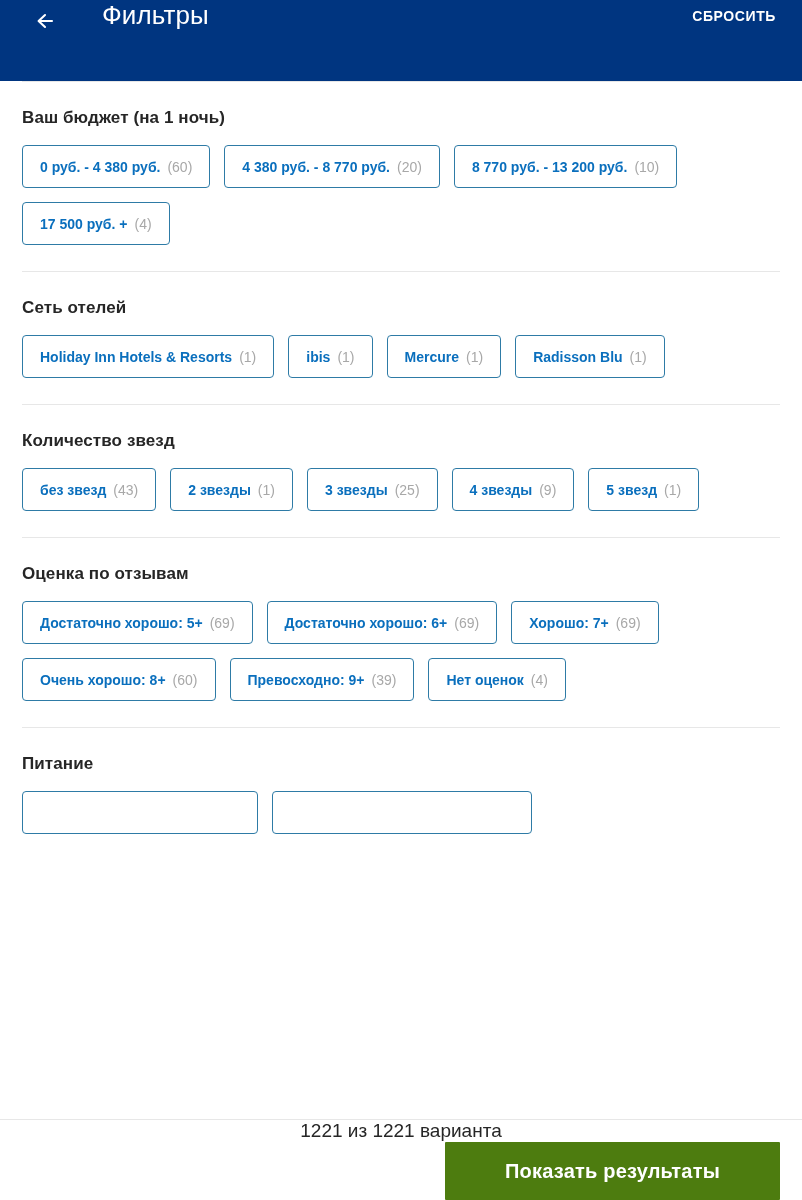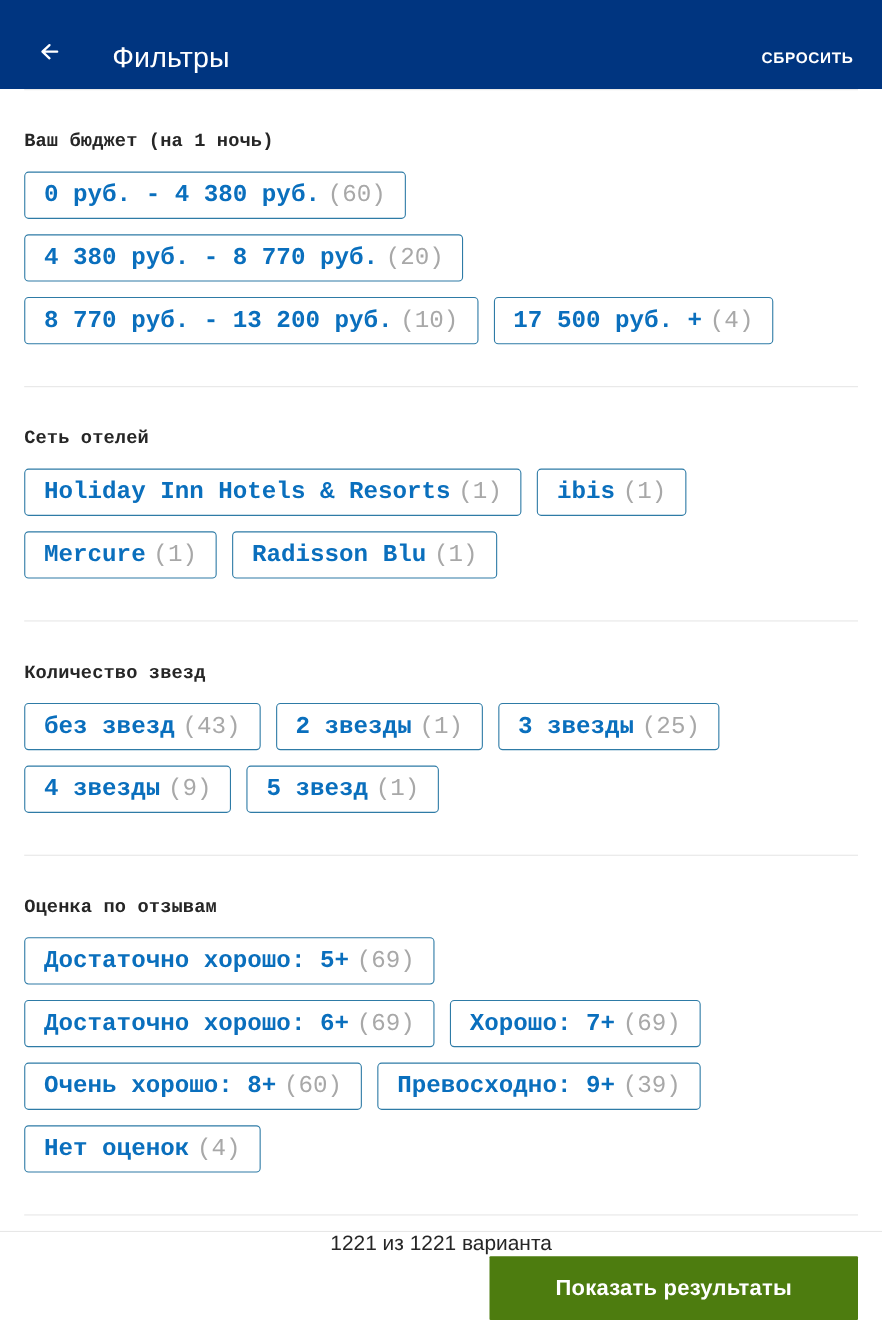--- a/index.html
+++ b/index.html
@@ -16,22 +16,22 @@
     width: 802px; height: 1200px;
     background: #ffffff;
     overflow: hidden;
   }
 
   
   .header {
     position: absolute; top: 0; left: 0;
     width: 802px; height: 81px;
     background: #003580;
-    display: flex; align-items: flex-end;
-    padding: 0 22px 13px 26px;
+    display: flex; align-items: flex-start;
+    padding: 0 22px 0 26px;
   }
   .back-btn {
     width: 42px; height: 42px;
     display: flex; align-items: center; justify-content: center;
     flex: 0 0 auto;
     cursor: pointer;
   }
   .back-btn svg { display: block; }
   .header-title {
     color: #ffffff;
@@ -60,22 +60,21 @@
     height: 1038px;
     overflow: hidden;
     background: #fff;
   }
   .divider {
     height: 1px;
     background: #e7e7e7;
     margin: 0 22px;
   }
   .section {
-    padding: 12px 22px;
-    font-family: Liberation Mono, monospace;
+    padding: 0 22px;
   }
   .section-title {
     font-size: 17px;
     font-weight: 700;
     color: #262626;
     letter-spacing: 0.1px;
     margin: 0;
     padding-top: 26px;
     padding-bottom: 17px;
   }
@@ -88,21 +87,21 @@
   .chip {
     display: inline-flex;
     align-items: center;
     height: 43px;
     padding: 0 17px;
     border: 1px solid #2e7ba6;
     border-radius: 4px;
     background: #ffffff;
     white-space: nowrap;
     cursor: pointer;
-    font-size: 22px;
+    font-size: 14px;
     line-height: 1;
   }
   .chip-label {
     color: #0a6fbd;
     font-weight: 700;
   }
   .chip-count {
     color: #a8a8a8;
     font-weight: 400;
     margin-left: 7px;

